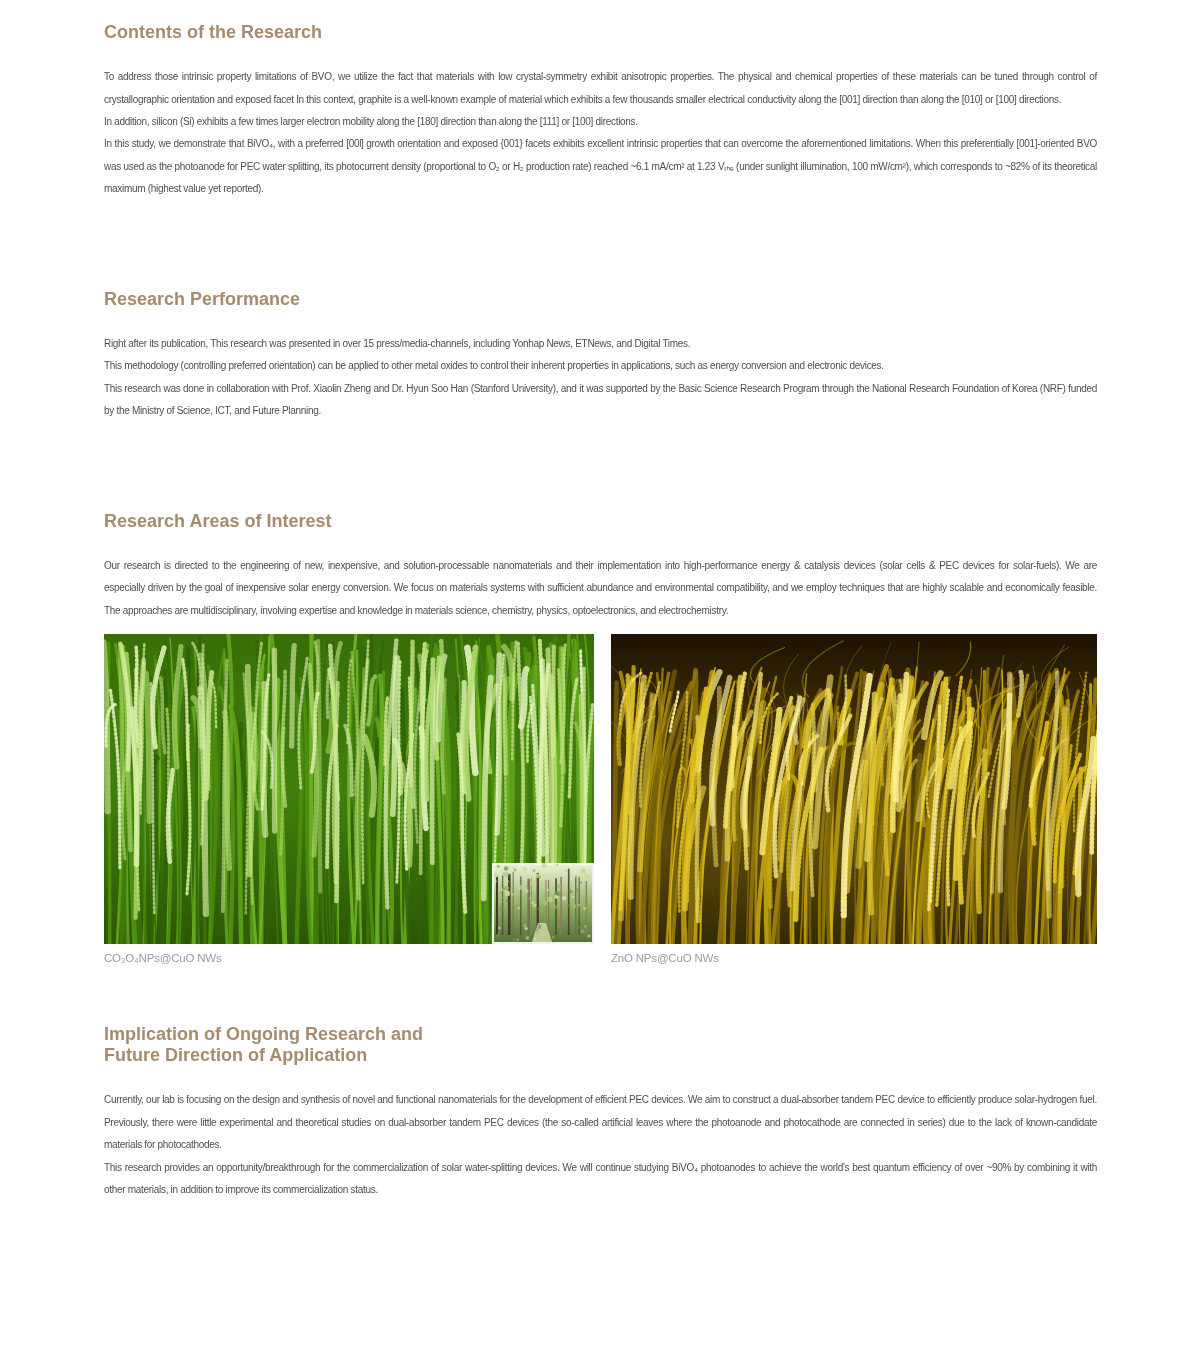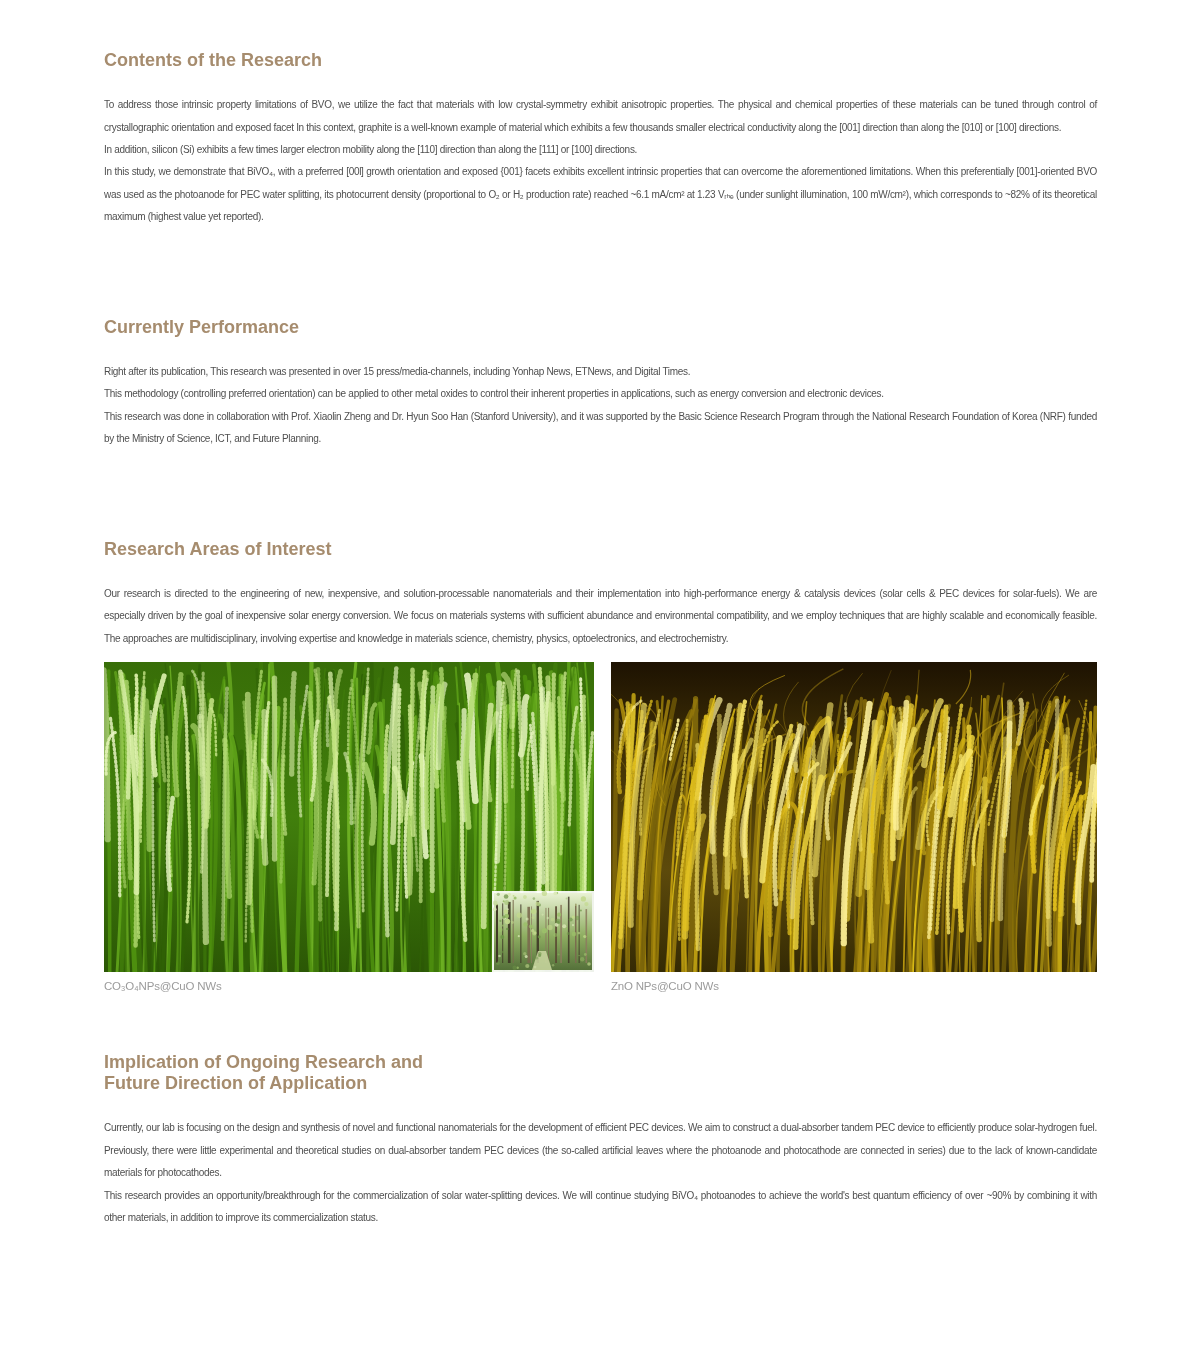--- a/index.html
+++ b/index.html
@@ -7,21 +7,21 @@
     position:relative;
     width:1201px;
     height:1352px;
     overflow:hidden;
     background:#ffffff;
     font-family:"Liberation Sans","DejaVu Sans",sans-serif;
     color:#4f4f4f;
   }
   .content{
     box-sizing:border-box;
-    padding:50px 104px 0 104px;
+    padding:22px 104px 0 104px;
   }
   h2.sec-title{
     font-size:18px;
     line-height:1.18;
     font-weight:bold;
     color:#a68c6e;
     margin:0 0 23px 0;
     letter-spacing:0;
   }
   h2.sec-title .t-line{display:block;}
@@ -57,27 +57,27 @@
 </head>
 <body>
 
 <div class="page">
   <div class="content">
 
     <section>
       <h2 class="sec-title">Contents of the Research</h2>
       <div class="body-text">
         <p>To address those intrinsic property limitations of BVO, we utilize the fact that materials with low crystal-symmetry exhibit anisotropic properties. The physical and chemical properties of these materials can be tuned through control of crystallographic orientation and exposed facet In this context, graphite is a well-known example of material which exhibits a few thousands smaller electrical conductivity along the [001] direction than along the [010] or [100] directions.</p>
-        <p>In addition, silicon (Si) exhibits a few times larger electron mobility along the [110] direction than along the [111] or [100] directions.</p>
+        <p>In addition, silicon (Si) exhibits a few times larger electron mobility along the [180] direction than along the [111] or [100] directions.</p>
         <p>In this study, we demonstrate that BiVO₄, with a preferred [00l] growth orientation and exposed {001} facets exhibits excellent intrinsic properties that can overcome the aforementioned limitations. When this preferentially [001]-oriented BVO was used as the photoanode for PEC water splitting, its photocurrent density (proportional to O₂ or H₂ production rate) reached ~6.1 mA/cm² at 1.23 Vᵣₕₑ (under sunlight illumination, 100 mW/cm²), which corresponds to ~82% of its theoretical maximum (highest value yet reported).</p>
       </div>
     </section>
 
     <section class="gap-lg">
-      <h2 class="sec-title">Currently Performance</h2>
+      <h2 class="sec-title">Research Performance</h2>
       <div class="body-text">
         <p>Right after its publication, This research was presented in over 15 press/media-channels, including Yonhap News, ETNews, and Digital Times.</p>
         <p>This methodology (controlling preferred orientation) can be applied to other metal oxides to control their inherent properties in applications, such as energy conversion and electronic devices.</p>
         <p>This research was done in collaboration with Prof. Xiaolin Zheng and Dr. Hyun Soo Han (Stanford University), and it was supported by the Basic Science Research Program through the National Research Foundation of Korea (NRF) funded by the Ministry of Science, ICT, and Future Planning.</p>
       </div>
     </section>
 
     <section class="gap-lg">
       <h2 class="sec-title">Research Areas of Interest</h2>
       <div class="body-text">

